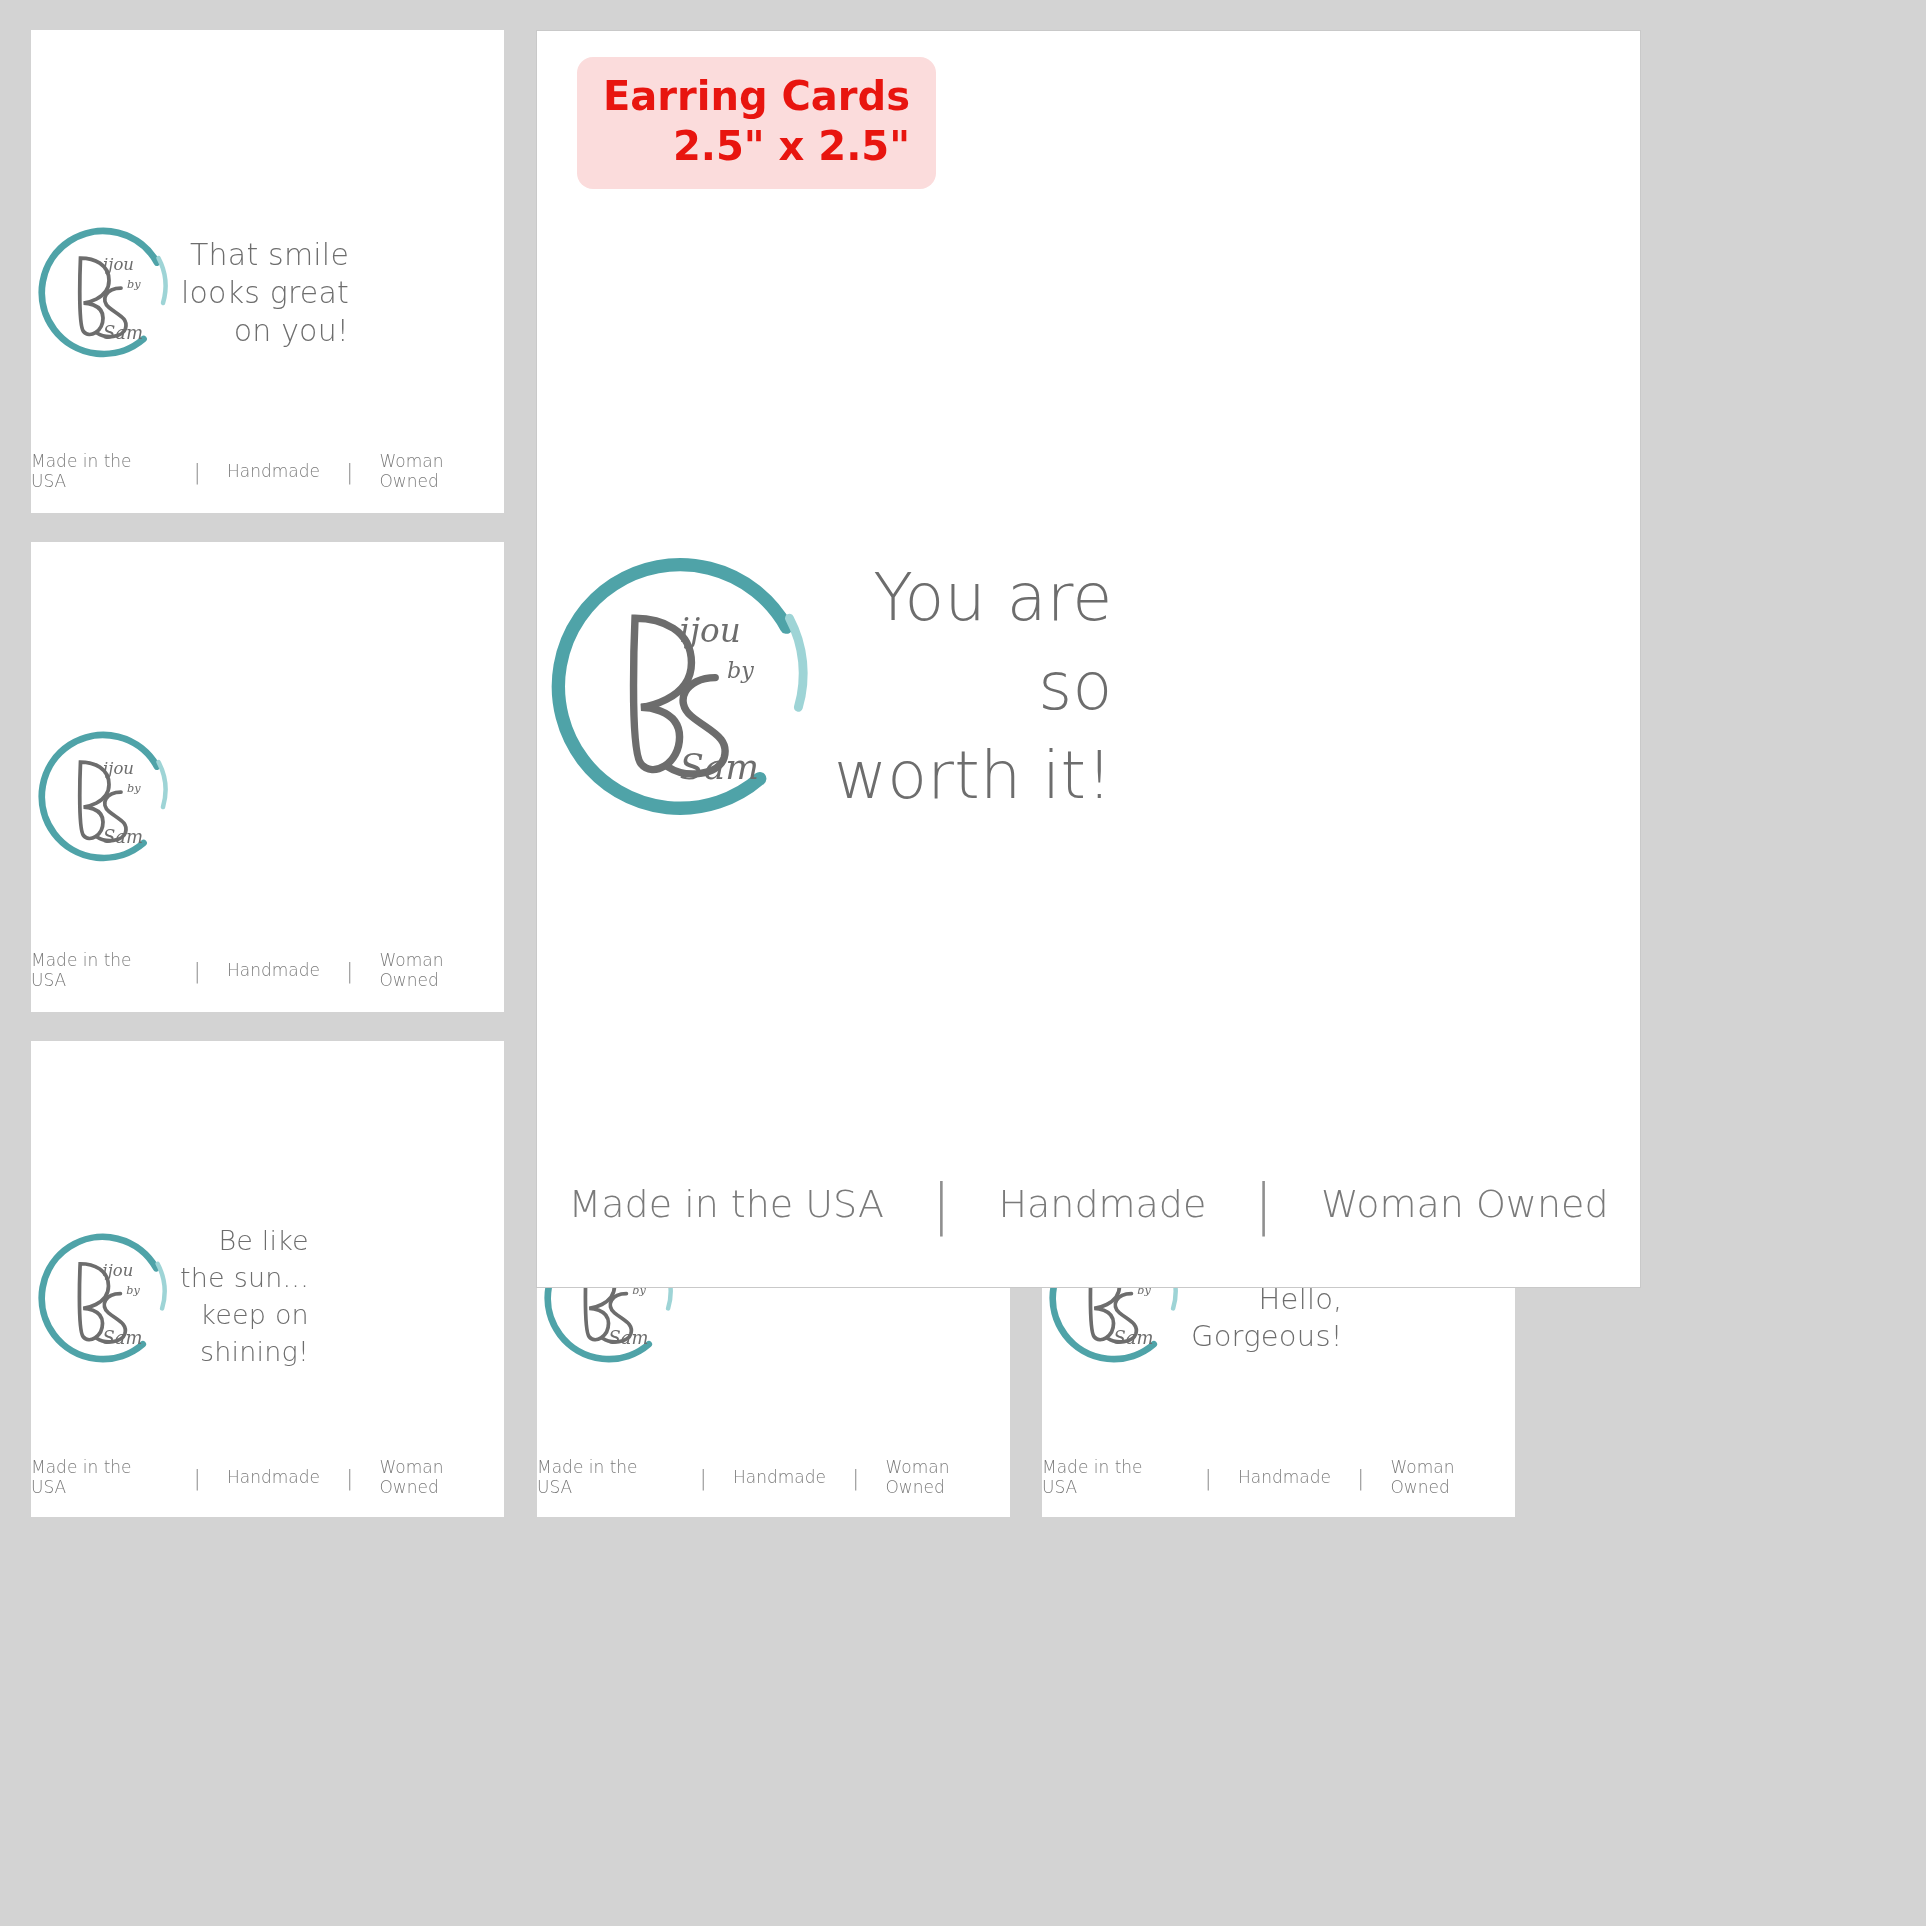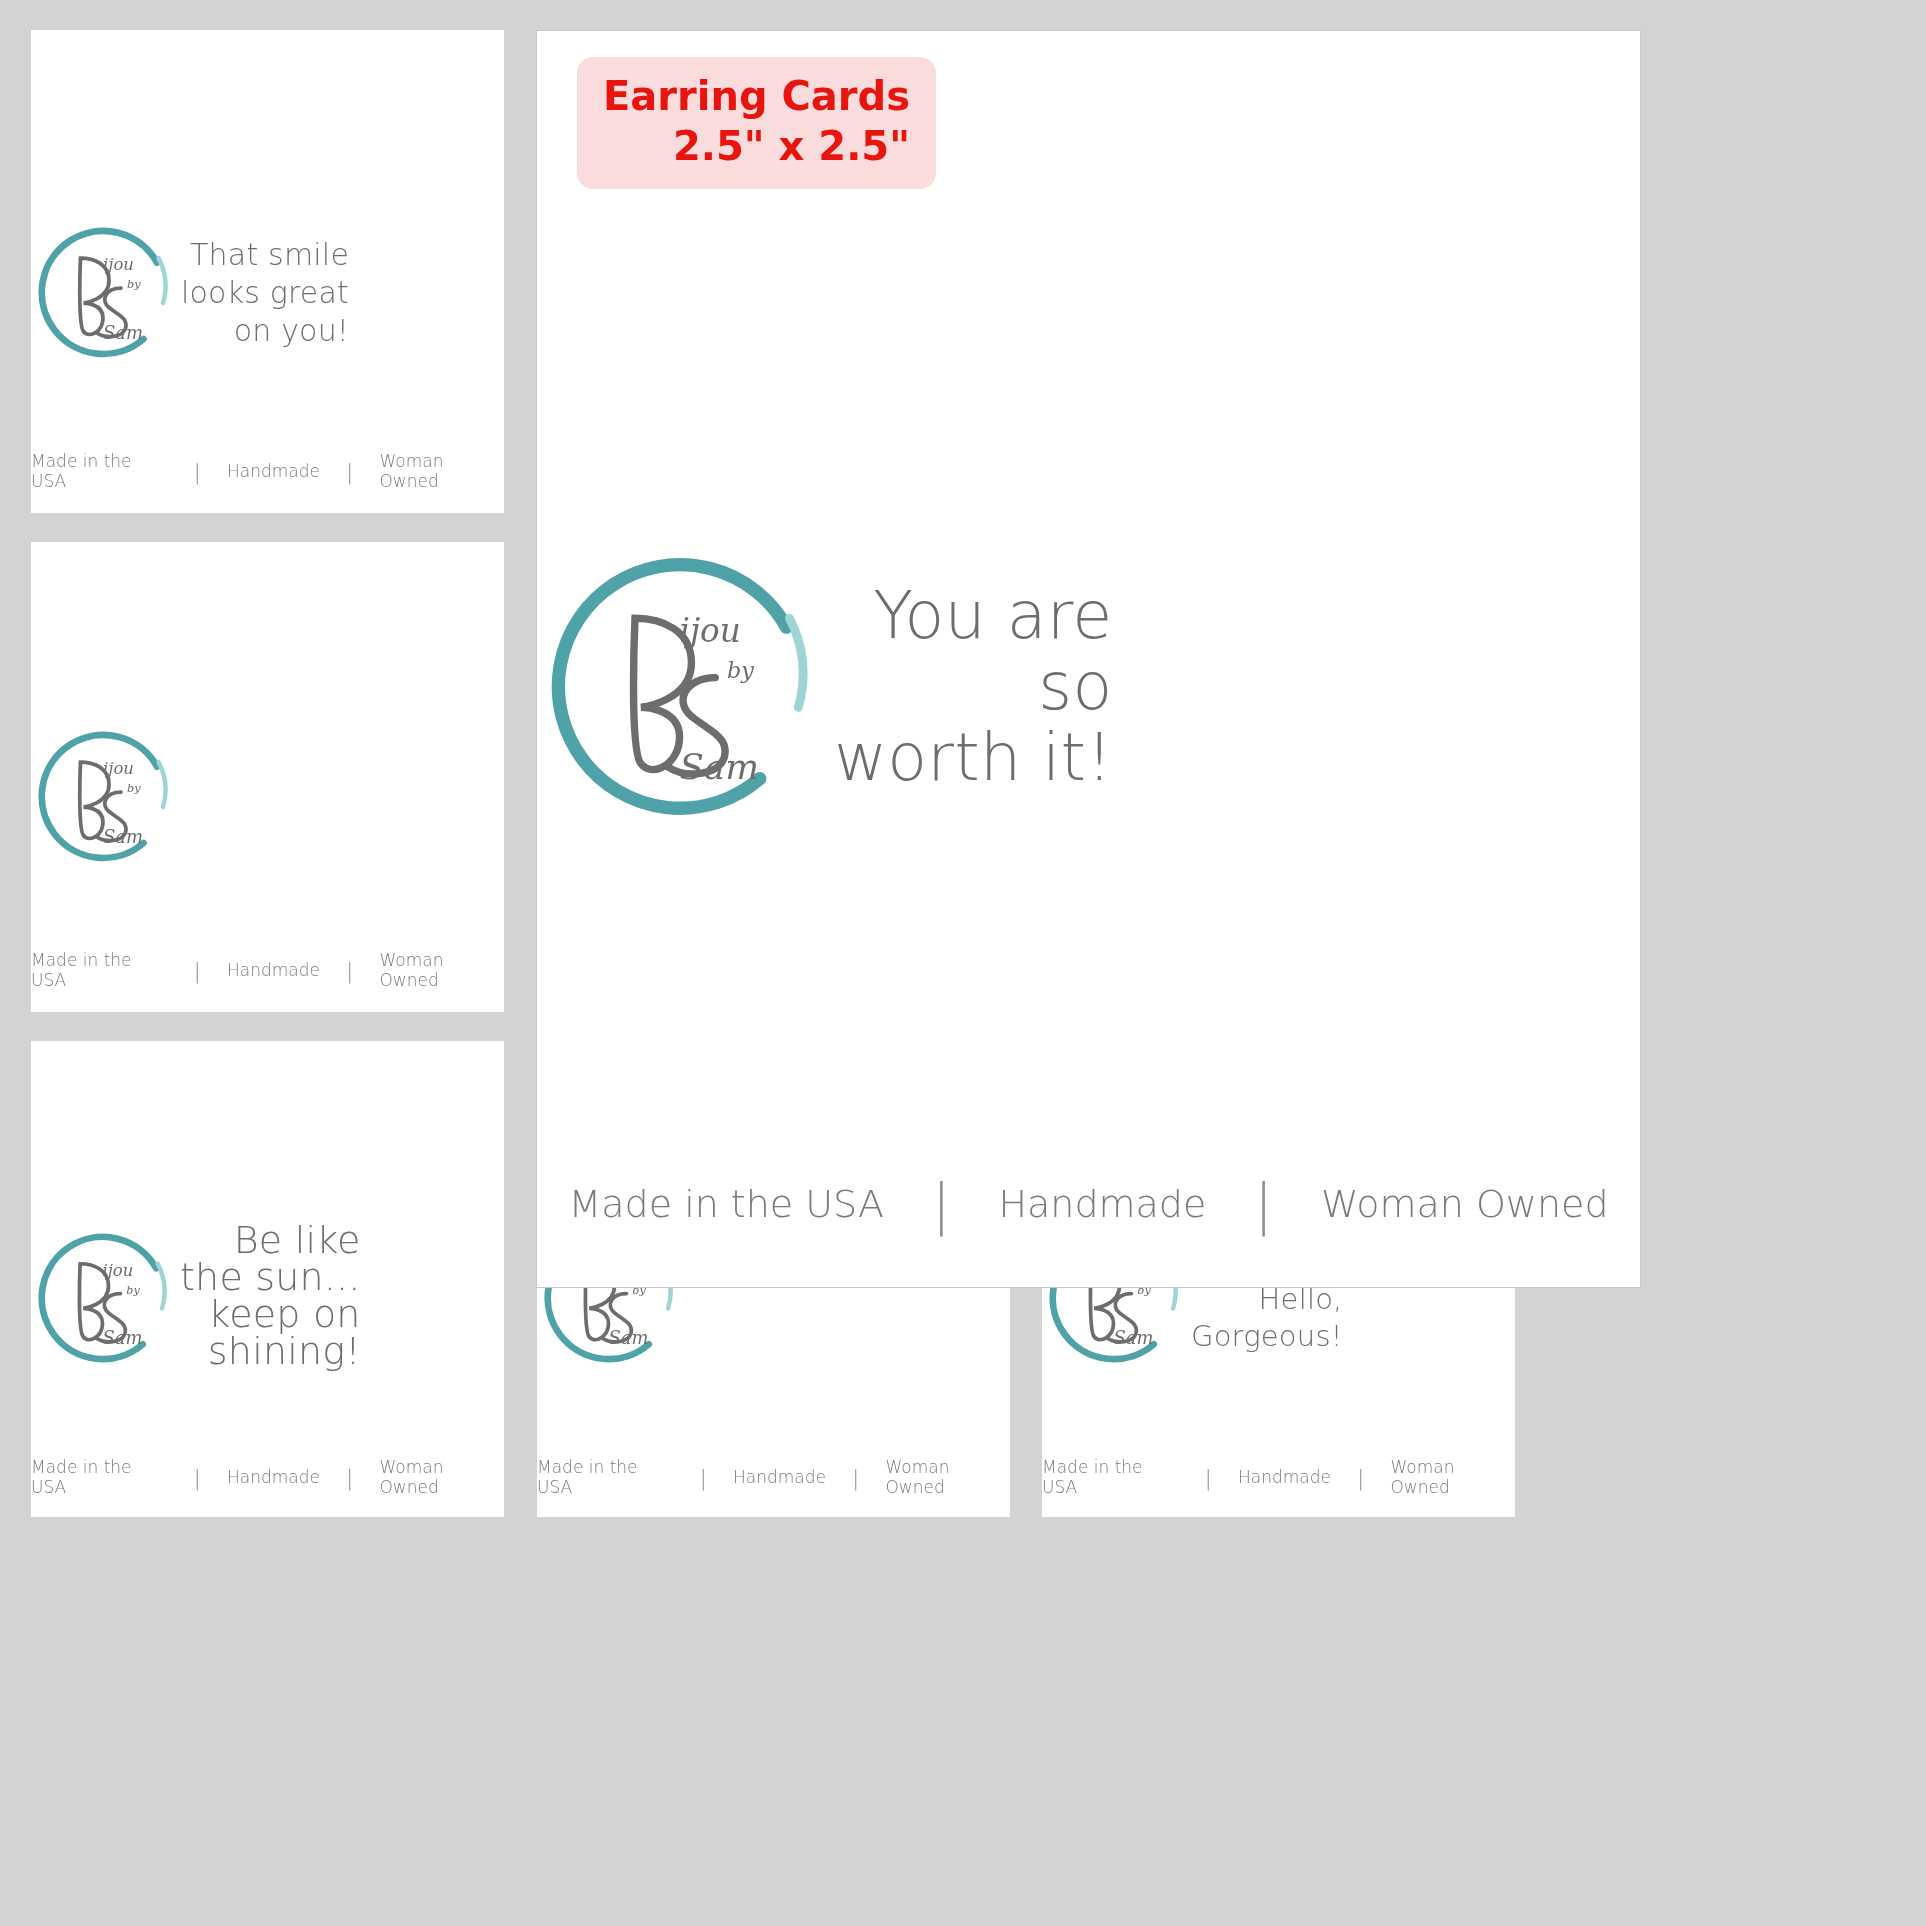--- a/index.html
+++ b/index.html
@@ -77,21 +77,21 @@
   
   #card-2 { left: 31px;  top: 542px;  width: 473px; height: 470px; }
   #card-2 .logo { width: 150px; height: 150px; margin-top: 42px; }
   #card-2 .quote { margin-top: 38px; font-size: 30px; line-height: 38px; }
   #card-2 .footer { bottom: 22px; font-size: 17px; }
   #card-2 .footer .sep { margin: 0 26px; font-size: 22px; }
 
   
   #card-3 { left: 31px;  top: 1041px; width: 473px; height: 476px; }
   #card-3 .logo { width: 149px; height: 149px; margin-top: 40px; }
-  #card-3 .quote { margin-top: 34px; font-size: 38px; line-height: 37px; }
+  #card-3 .quote { margin-top: 34px; font-size: 27px; line-height: 37px; }
   #card-3 .footer { bottom: 20px; font-size: 17px; }
   #card-3 .footer .sep { margin: 0 26px; font-size: 22px; }
 
   
   #card-4 { left: 537px; top: 1041px; width: 473px; height: 476px; }
   #card-4 .logo { width: 149px; height: 149px; margin-top: 40px; }
   #card-4 .quote { margin-top: 55px; font-size: 29px; line-height: 37px; }
   #card-4 .footer { bottom: 20px; font-size: 17px; }
   #card-4 .footer .sep { margin: 0 26px; font-size: 22px; }
 
@@ -101,21 +101,21 @@
   #card-5 .quote { margin-top: 77px; font-size: 29px; line-height: 37px; }
   #card-5 .footer { bottom: 20px; font-size: 17px; }
   #card-5 .footer .sep { margin: 0 26px; font-size: 22px; }
 
   
   #card-hero {
     left: 536px; top: 30px; width: 1105px; height: 1258px;
     border: 1px solid #c9c9c9;
   }
   #card-hero .logo { width: 297px; height: 297px; margin-top: 61px; }
-  #card-hero .quote { margin-top: 55px; font-size: 65px; line-height: 71px; }
+  #card-hero .quote { margin-top: 55px; font-size: 65px; line-height: 89px; }
   #card-hero .footer { bottom: 51px; font-size: 38px; }
   #card-hero .footer .sep { margin: 0 48px; font-size: 55px; }
 
   
   #badge {
     position: absolute;
     left: 577px;
     top: 57px;
     background: #fbdcdc;
     border-radius: 16px;

